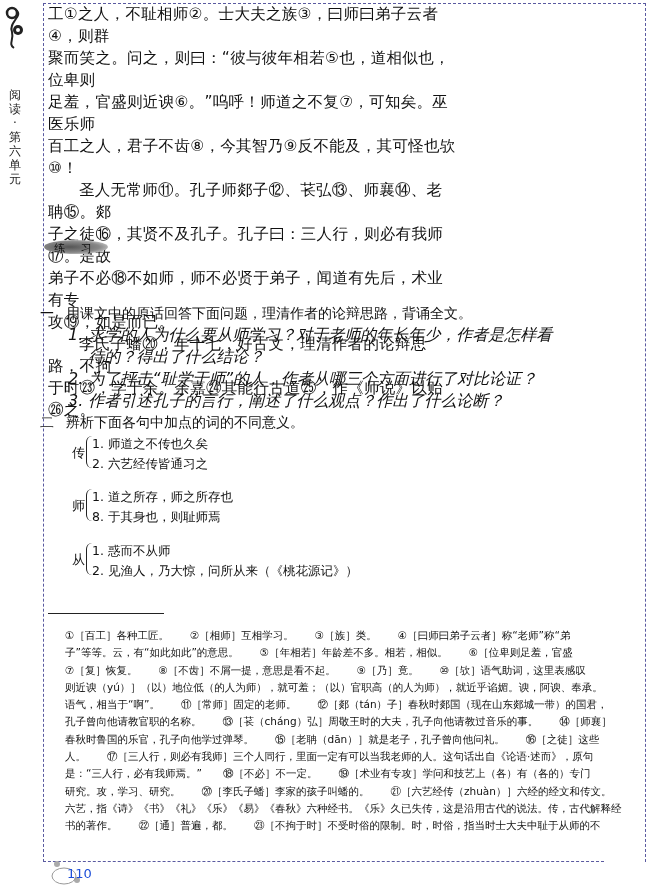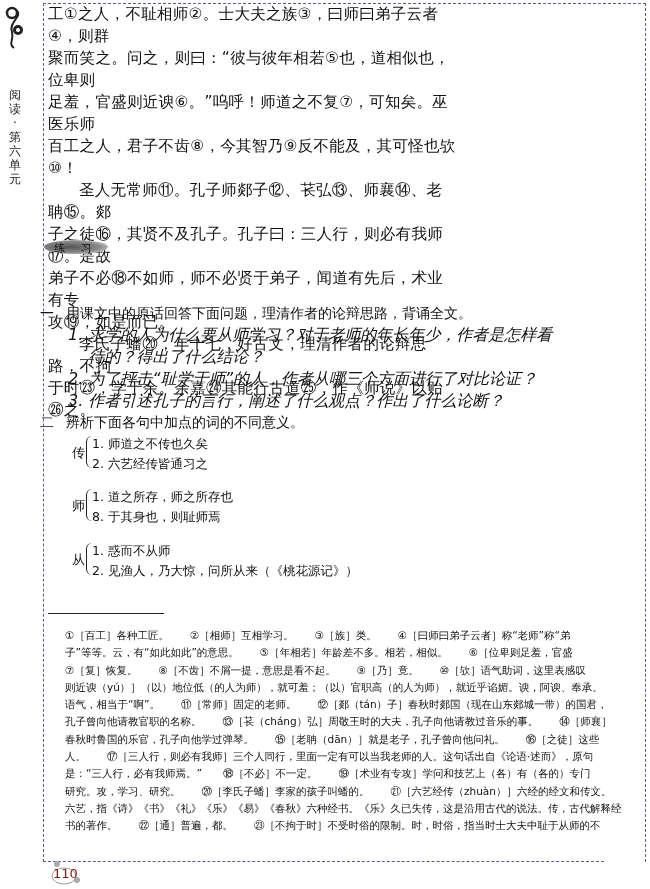--- a/index.html
+++ b/index.html
@@ -48,21 +48,21 @@
   .brace-group .line { position:absolute; left:20px; white-space:nowrap; line-height:20px; }
   .rule { position:absolute; left:48px; top:613px; width:116px; height:1px; background:#222; }
   .notes {
     position:absolute; left:65px; top:627px; width:573px;
     font-size:10.5px; line-height:17.3px; color:#111;
   }
   .notes p { margin:0; white-space:nowrap; overflow:hidden; }
   .pageno {
     position:absolute; left:49px; top:860px; width:36px; height:26px;
   }
-  .pageno .num { position:absolute; left:4px; top:6px; font-size:13px; color:#7f1d1d; }
+  .pageno .num { position:absolute; left:18px; top:6px; font-size:13px; color:#1d4ed8; }
 </style>
 </head>
 <body>
 
 <div class="frame"></div>
 <div class="frame-bottom"></div>
 
 <svg class="deco-top" viewBox="0 0 22 44">
   <circle cx="8" cy="7" r="5" fill="none" stroke="#222" stroke-width="2.5"></circle>
   <circle cx="14" cy="24" r="5" fill="#222"></circle>

